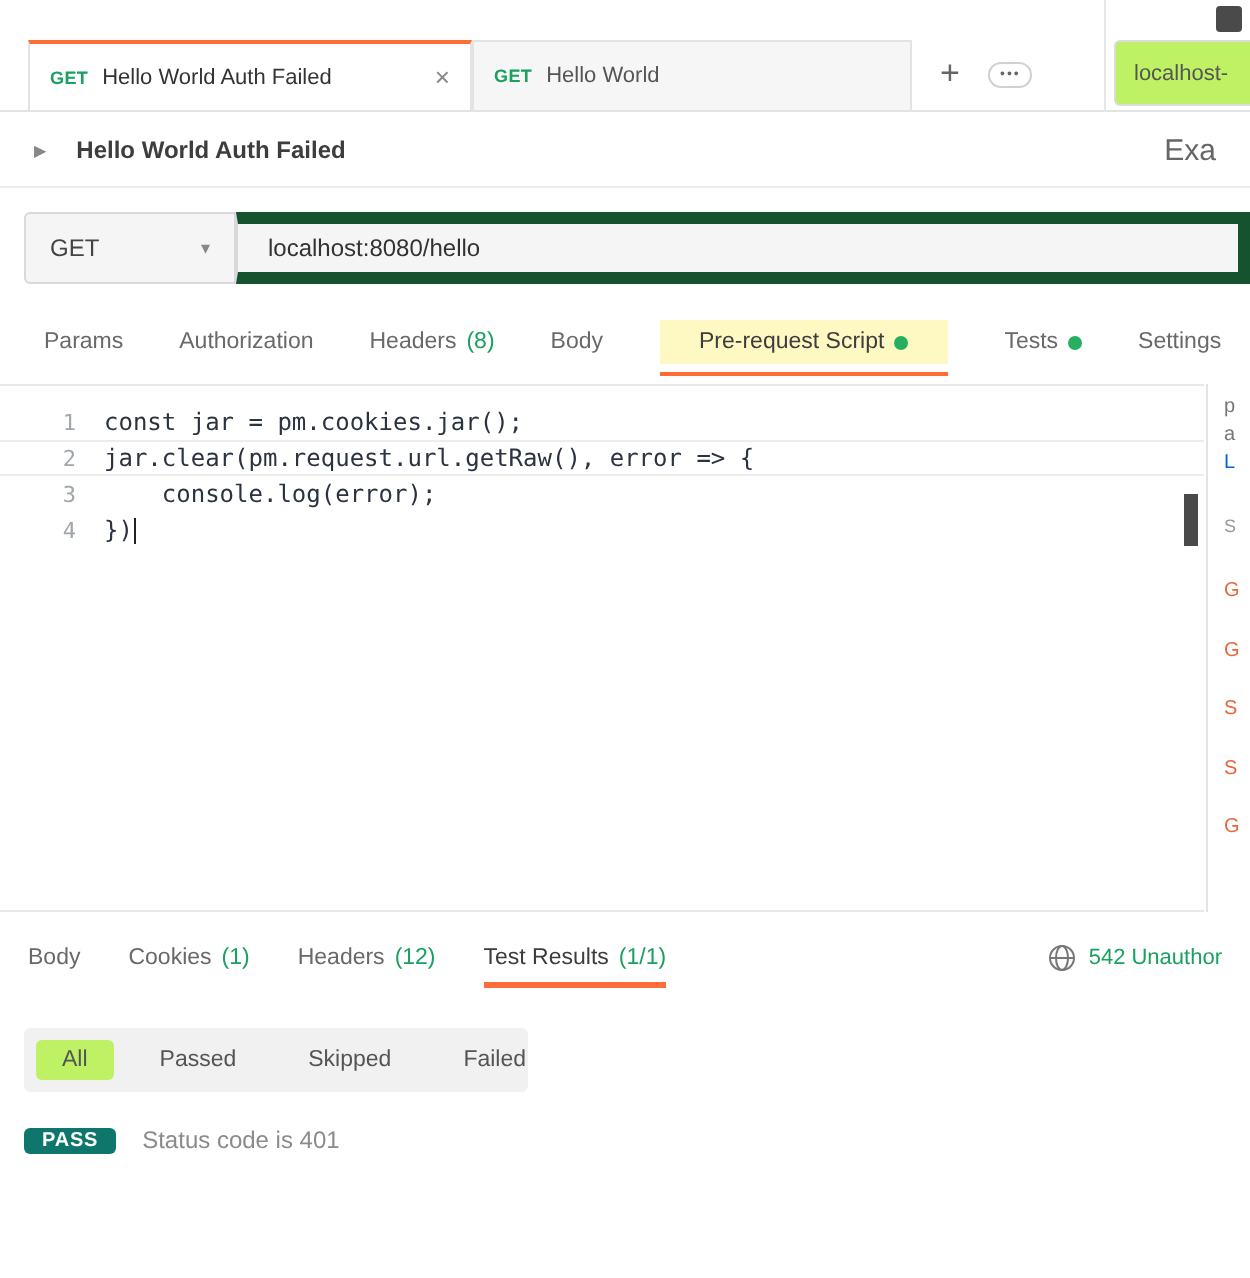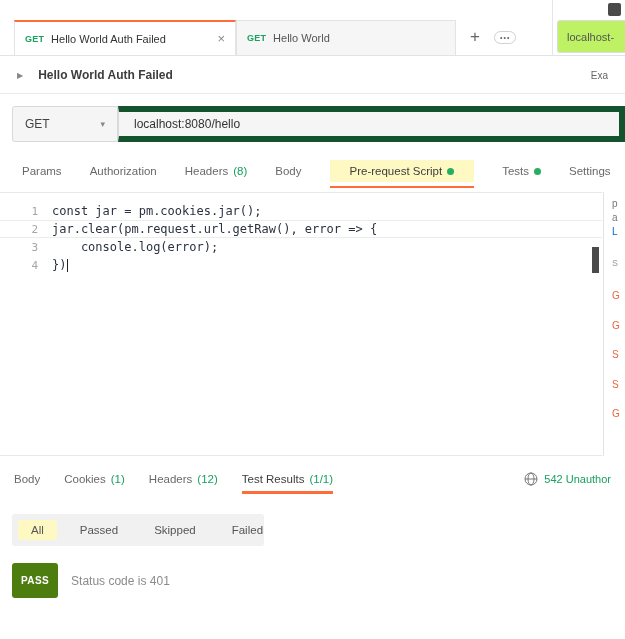--- a/index.html
+++ b/index.html
@@ -20,21 +20,21 @@
   .tab .close { margin-left:auto; color:#888; font-size:13px; line-height:1; }
   .add-btn { position:absolute; left:470px; top:27px; font-size:17px; color:#666; }
   .more-btn { position:absolute; left:494px; top:31px; border:1px solid #d0d0d0; border-radius:9px; padding:2px 5px; font-size:7px; letter-spacing:1px; color:#666; line-height:1; }
   .corner-icon { position:absolute; left:608px; top:3px; width:13px; height:13px; background:#4a4a4a; border-radius:2px; }
   .env-box { position:absolute; left:557px; top:20px; width:68px; height:33px; border:1px solid #dcdcdc; border-right:none; border-radius:3px 0 0 3px; background:#bef264; display:flex; align-items:center; padding-left:9px; font-size:11px; color:#555; white-space:nowrap; overflow:hidden; }
 
   
   .reqheader { position:absolute; top:57px; left:0; right:0; height:37px; display:flex; align-items:center; padding:0 17px; border-bottom:1px solid #ececec; background:#fff; }
   .chev { font-size:8px; color:#888; margin-right:15px; }
   .req-title { font-size:12px; font-weight:bold; color:#3d3d3d; }
-  .examples { margin-left:auto; font-size:10px; color:#666; white-space:nowrap; }
+  .examples { margin-left:auto; font-size:15px; color:#666; white-space:nowrap; }
 
   
   .urlrow { position:absolute; top:104px; left:12px; right:0; height:40px; display:flex; align-items:center; }
   .method-select { width:106px; height:36px; background:#f5f5f5; border:1px solid #d9d9d9; border-radius:3px 0 0 3px; display:flex; align-items:center; padding:0 12px; font-size:12px; color:#444; }
   .method-select .caret { margin-left:auto; font-size:9px; color:#888; }
   .url-input { flex:1; height:36px; background:#f5f5f5; border:6px solid #14532d; border-left:1px solid #d9d9d9; display:flex; align-items:center; padding:0 15px; font-size:12px; color:#333; }
 
   
   .reqtabs { position:absolute; top:150px; left:0; right:0; height:42px; display:flex; align-items:center; padding:0 22px; gap:28px; font-size:11.5px; color:#696969; white-space:nowrap; }
   .rtab { display:inline-flex; align-items:center; gap:5px;text-align:center; }
@@ -65,25 +65,25 @@
   .resptab { display:inline-flex; align-items:center; gap:5px; }
   .resptab.active { position:relative; color:#3d3d3d; }
   .resptab.active::after { content:""; position:absolute; left:0; right:0; bottom:-9px; height:3px; background:#ff6c37; }
   .resp-meta { margin-left:auto; display:flex; align-items:center; gap:6px; overflow:hidden; }
   .globe { flex:none; }
   .status { font-size:11px; color:#18a15f; white-space:nowrap; }
 
   
   .filters { position:absolute; top:514px; left:12px; width:252px; height:32px; background:#f1f1f1; border-radius:3px; display:flex; align-items:center; padding:0 6px; gap:10px; font-size:11.5px; color:#555; }
   .filter { padding:4px 13px; border-radius:3px; }
-  .filter.active { background:#fef9c3; }
+  .filter.active { background:#bef264; }
 
   
   .result { position:absolute; top:563px; left:12px; display:flex; align-items:center; gap:13px; }
-  .pass-badge { background:#4d7c0f; color:#fff; font-size:10px; font-weight:bold; padding:12px 9px; border-radius:3px; letter-spacing:.4px; }
+  .pass-badge { background:#0f766e; color:#fff; font-size:10px; font-weight:bold; padding:1px 9px; border-radius:3px; letter-spacing:.4px; }
   .result-text { font-size:12px; color:#8b8b8b; }
 </style>
 </head>
 <body>
 
 <div class="app">
 
   <div class="tabbar">
     <div class="tab active">
       <span class="method">GET</span>

